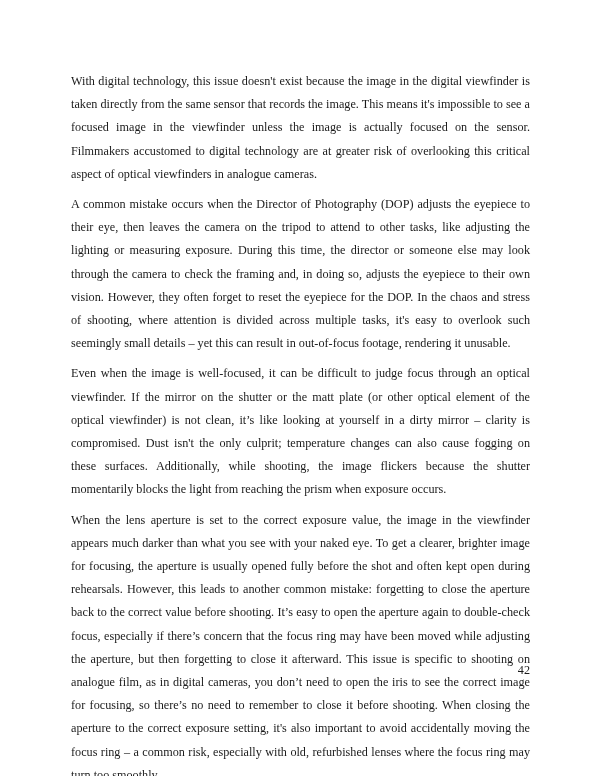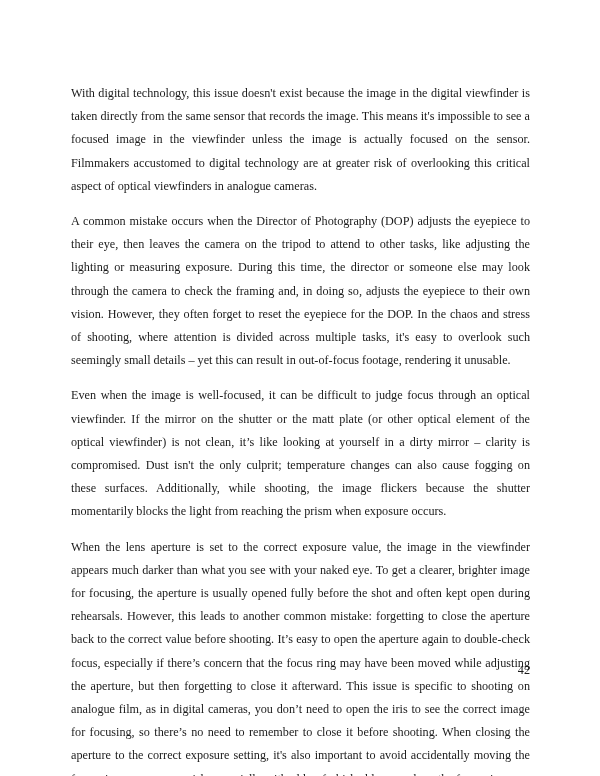--- a/index.html
+++ b/index.html
@@ -25,21 +25,21 @@
       left: 71px;
       top: 70px;
       width: 459px;
       font-family: "Liberation Serif", serif;
       font-size: 12.2px;
       line-height: 23.2px;
       color: #1a1a1a;
       text-align: justify;
     }
     .body-text p {
-      margin: 12px 0 7px 0;
+      margin: 0 0 7px 0;
       padding: 0;
     }
     .page-number {
       position: absolute;
       left: 505px;
       top: 662px;
       width: 25px;
       text-align: right;
       font-family: "Liberation Serif", serif;
       font-size: 12.2px;

